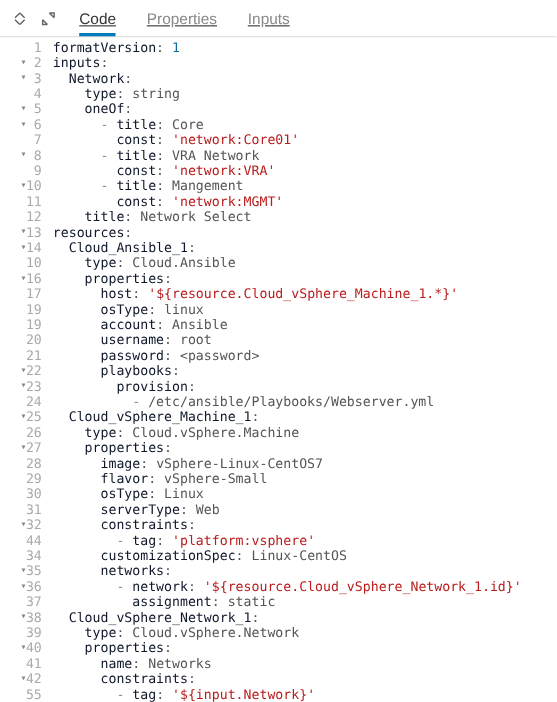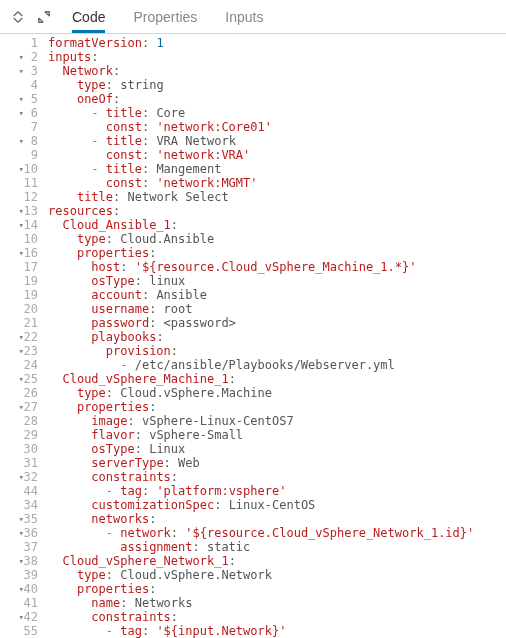--- a/index.html
+++ b/index.html
@@ -11,20 +11,21 @@
     color: #333;
     width: 506px;
   }
   .toolbar {
     display: flex;
     align-items: center;
     height: 34px;
     border-bottom: 1px solid #d4d4d4;
     padding: 0 8px;
     gap: 6px;
+    text-decoration: underline;
   }
   .tool-icon {
     width: 20px;
     height: 20px;
     display: inline-flex;
     align-items: center;
     justify-content: center;
     color: #666;
     cursor: pointer;
   }
@@ -78,21 +79,21 @@
   }
   .code {
     flex: 1;
     padding: 2px 0 2px 6px;
     white-space: pre;
     overflow: hidden;
   }
   .code-line {
     height: 14px;
   }
-  .k { color: #b91c1c; text-align: center; }      
+  .k { color: #0f172a; text-align: center; }      
   .s { color: #b91c1c; }      
   .n { color: #0f68a0; }      
   .p { color: #555; }         
   .d { color: #888; }
 </style>
 </head>
 <body>
 
 <div class="toolbar">
   <span class="tool-icon">

